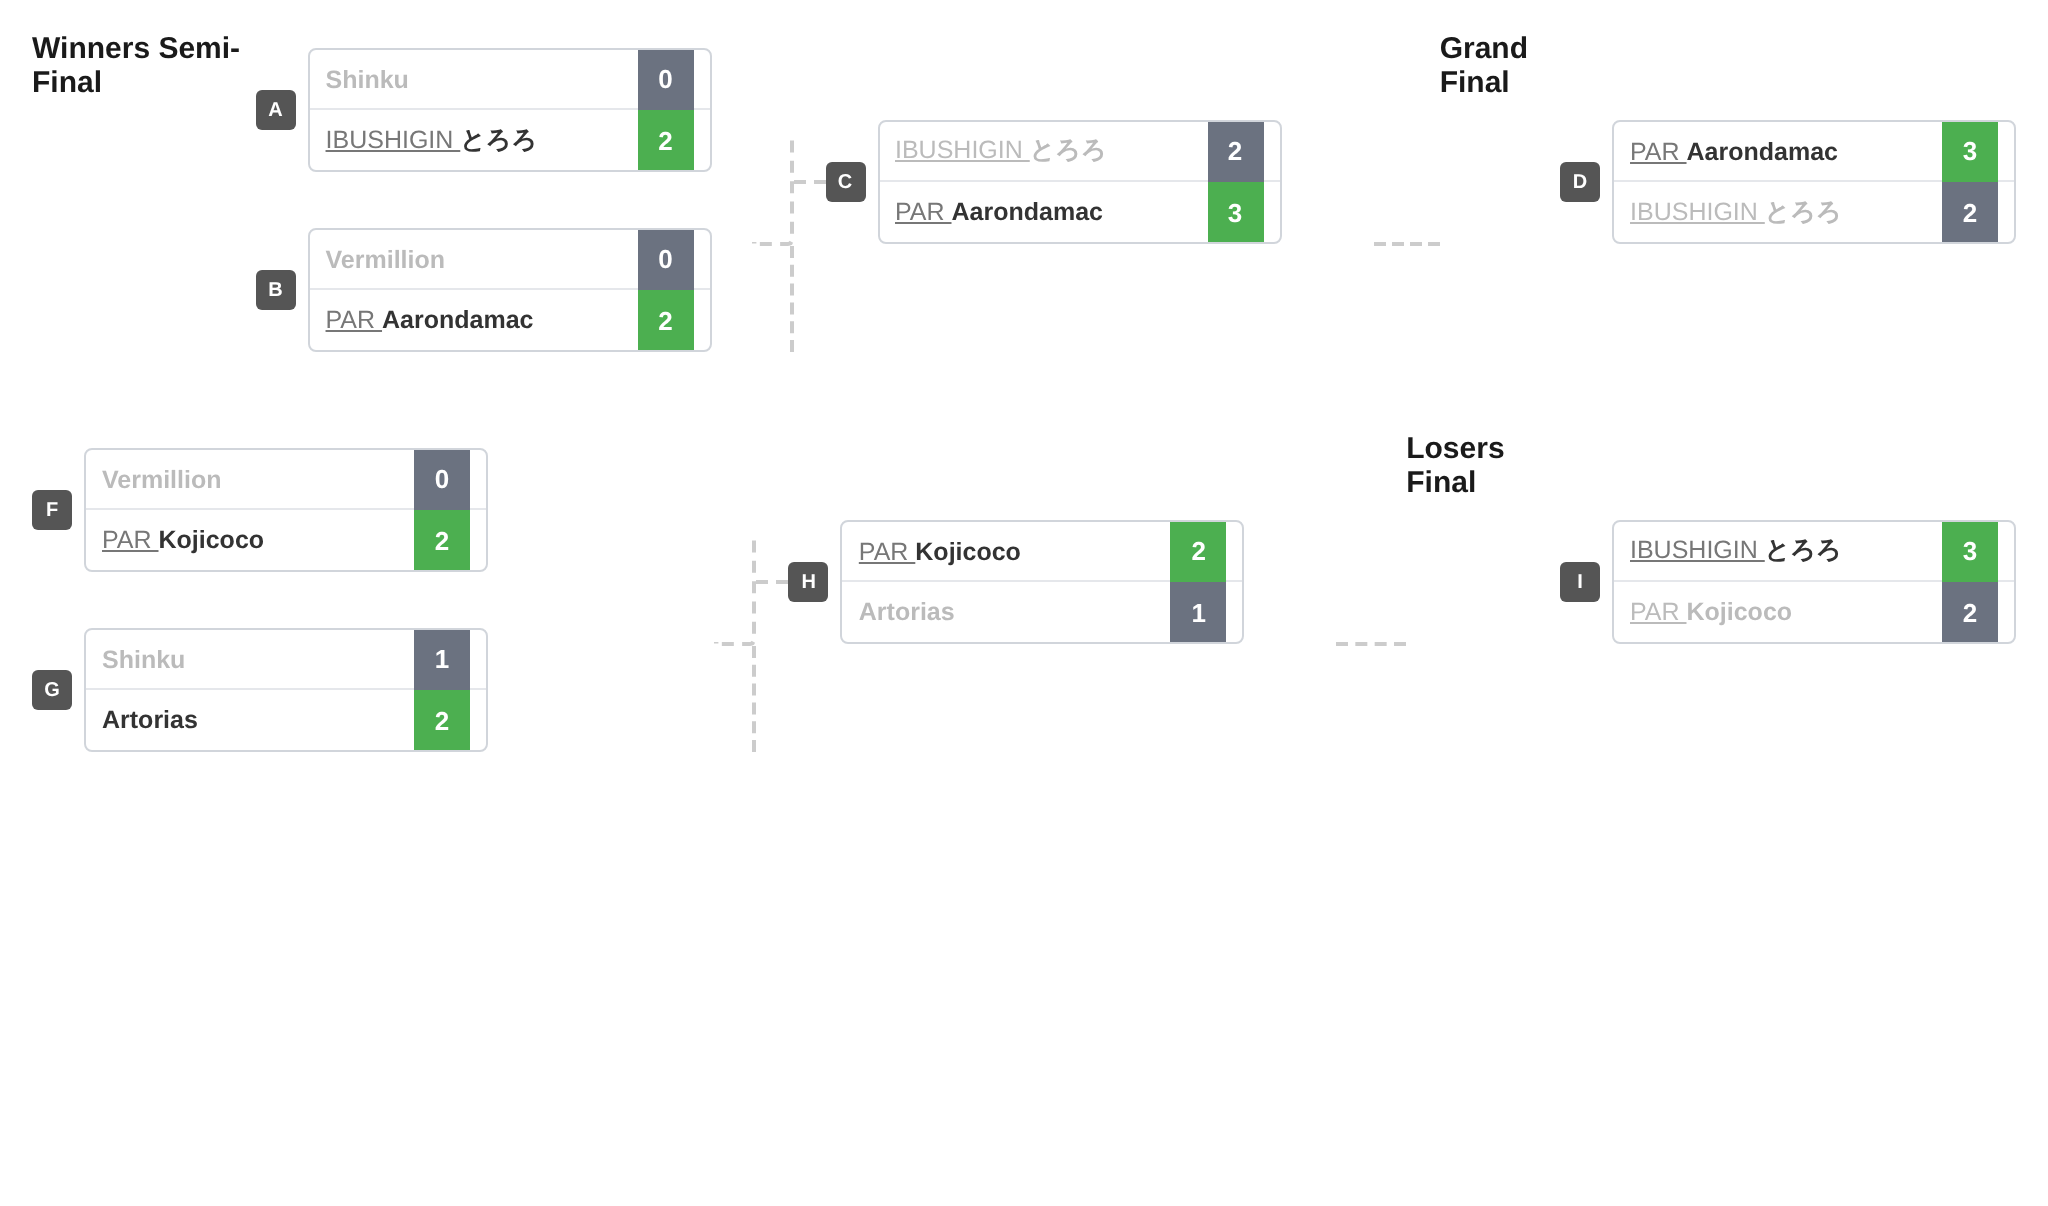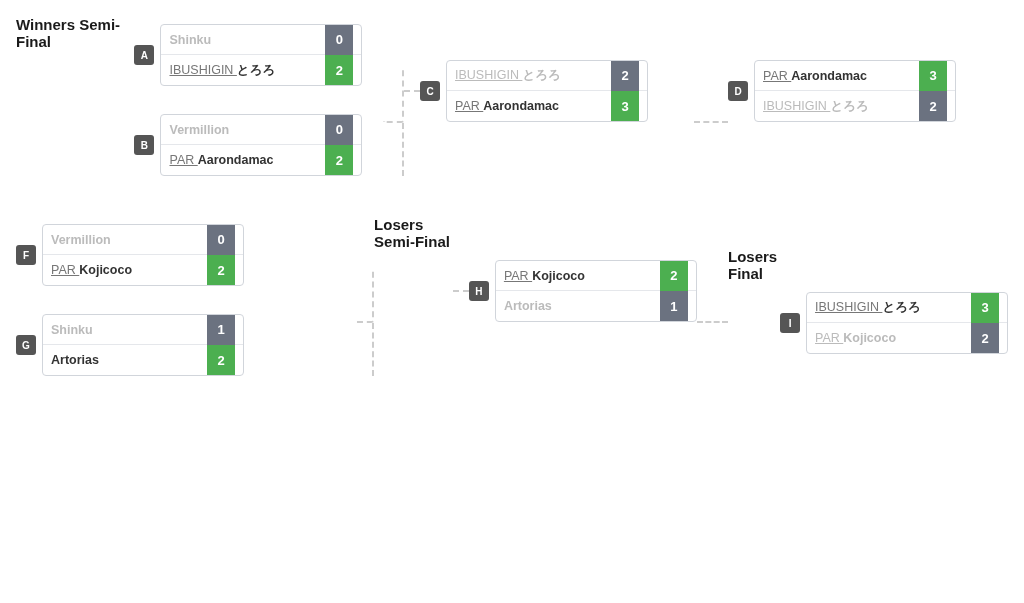--- a/index.html
+++ b/index.html
@@ -181,20 +181,21 @@
           </div>
         </div>
       </div>
     </div>
 
     <div style="display:flex; align-items:center; width:36px; padding-top:105px;">
       <div style="border-top:2px dashed #ccc; width:100%; height:1px;"></div>
     </div>
 
     <div class="section-block" style="min-width:280px; padding-top:0px;">
+      <div class="section-block-title">Grand Final</div>
       <div style="padding-top: 44px;">
         <div class="match-item">
           <div class="match-badge">D</div>
           <div class="match-card">
             <div class="player-row">
               <div class="pname"><span class="pre">PAR </span><span class="bld">Aarondamac</span></div>
               <div class="pscore green">3</div>
             </div>
             <div class="player-row">
               <div class="pname dim"><span class="pre">IBUSHIGIN </span><span class="bld">とろろ</span></div>
@@ -243,21 +244,20 @@
     </div>
 
     <div style="display:flex; flex-direction:column; align-items:flex-start; width:44px; padding-top:54px; align-self:stretch;">
       <div style="display:flex; flex-direction:column; align-items:flex-end; width:100%; flex:1;">
         <div style="width:50%; height:50%; border-right:2px dashed #ccc; border-bottom:2px dashed #ccc; border-bottom-right-radius:3px;"></div>
         <div style="width:50%; height:50%; border-right:2px dashed #ccc;"></div>
       </div>
     </div>
 
     <div class="section-block" style="min-width:290px; padding-top:0px;">
-      <div class="section-block-title">Losers Semi-Final</div>
       <div style="padding-top: 44px;">
         <div class="match-item">
           <div style="border-top:2px dashed #ccc; width:16px; flex-shrink:0;"></div>
           <div class="match-badge">H</div>
           <div class="match-card">
             <div class="player-row">
               <div class="pname"><span class="pre">PAR </span><span class="bld">Kojicoco</span></div>
               <div class="pscore green">2</div>
             </div>
             <div class="player-row">
@@ -266,21 +266,21 @@
             </div>
           </div>
         </div>
       </div>
     </div>
 
     <div style="display:flex; align-items:center; width:36px; padding-top:105px;">
       <div style="border-top:2px dashed #ccc; width:100%; height:1px;"></div>
     </div>
 
-    <div class="section-block" style="min-width:280px; padding-top:0px;margin-top:32px;">
+    <div class="section-block" style="min-width:280px; padding-top:0px;">
       <div class="section-block-title">Losers Final</div>
       <div style="padding-top: 44px;">
         <div class="match-item">
           <div class="match-badge">I</div>
           <div class="match-card">
             <div class="player-row">
               <div class="pname"><span class="pre">IBUSHIGIN </span><span class="bld">とろろ</span></div>
               <div class="pscore green">3</div>
             </div>
             <div class="player-row">

